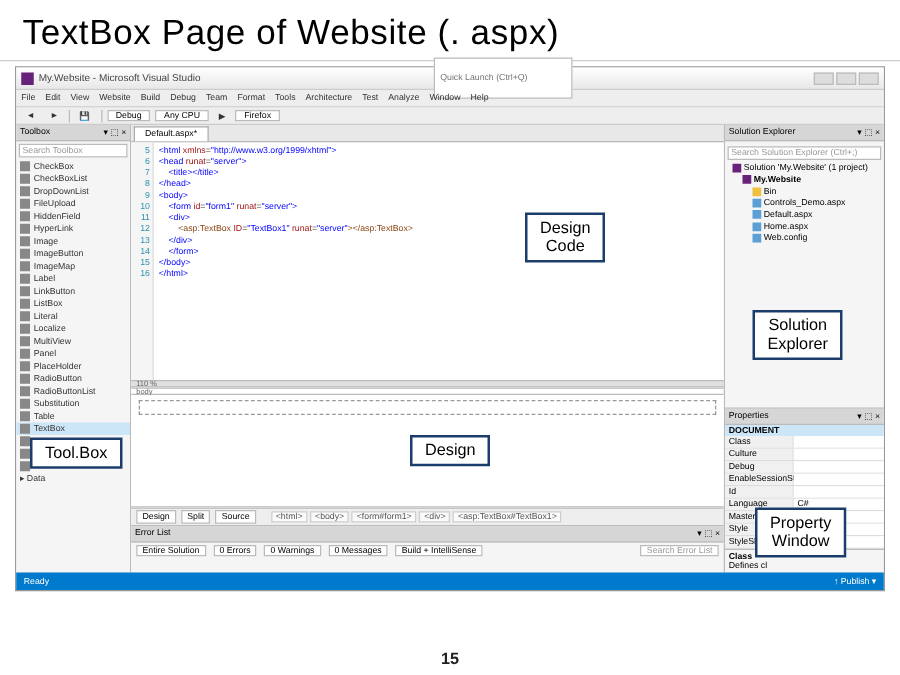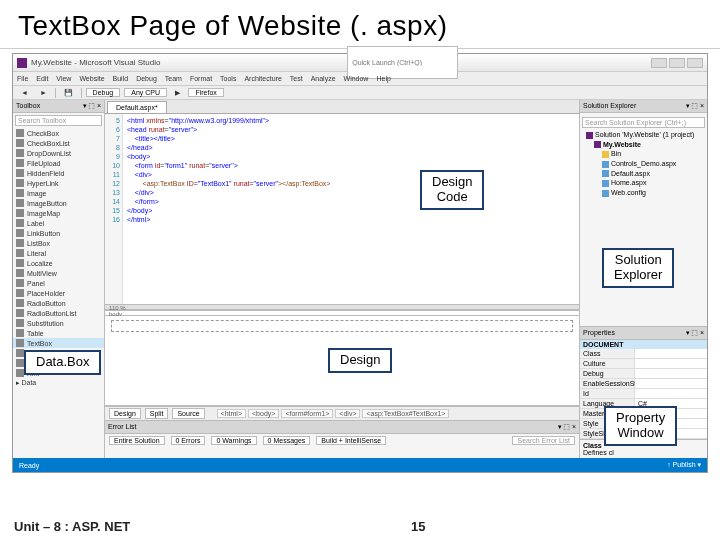--- a/index.html
+++ b/index.html
@@ -369,20 +369,19 @@
   </div>
 
   <div class="vs-statusbar">
     <span>Ready</span>
     <span class="pub">↑ Publish ▾</span>
   </div>
 </div>
 
 <div class="callout" style="top:170px;left:420px" id="co1">Design<br>Code</div>
 <div class="callout" style="top:248px;left:602px" id="co2">Solution<br>Explorer</div>
-<div class="callout" style="top:350px;left:24px">Data.Box</div>
+<div class="callout" style="top:350px;left:24px">Tool.Box</div>
 <div class="callout" style="top:348px;left:328px">Design</div>
 <div class="callout" style="top:406px;left:604px" id="co3">Property<br>Window</div>
 
 <div class="footer">
-  <span>Unit – 8 : ASP. NET</span>
   <span class="pg">15</span>
 </div>
 
 </body></html>

